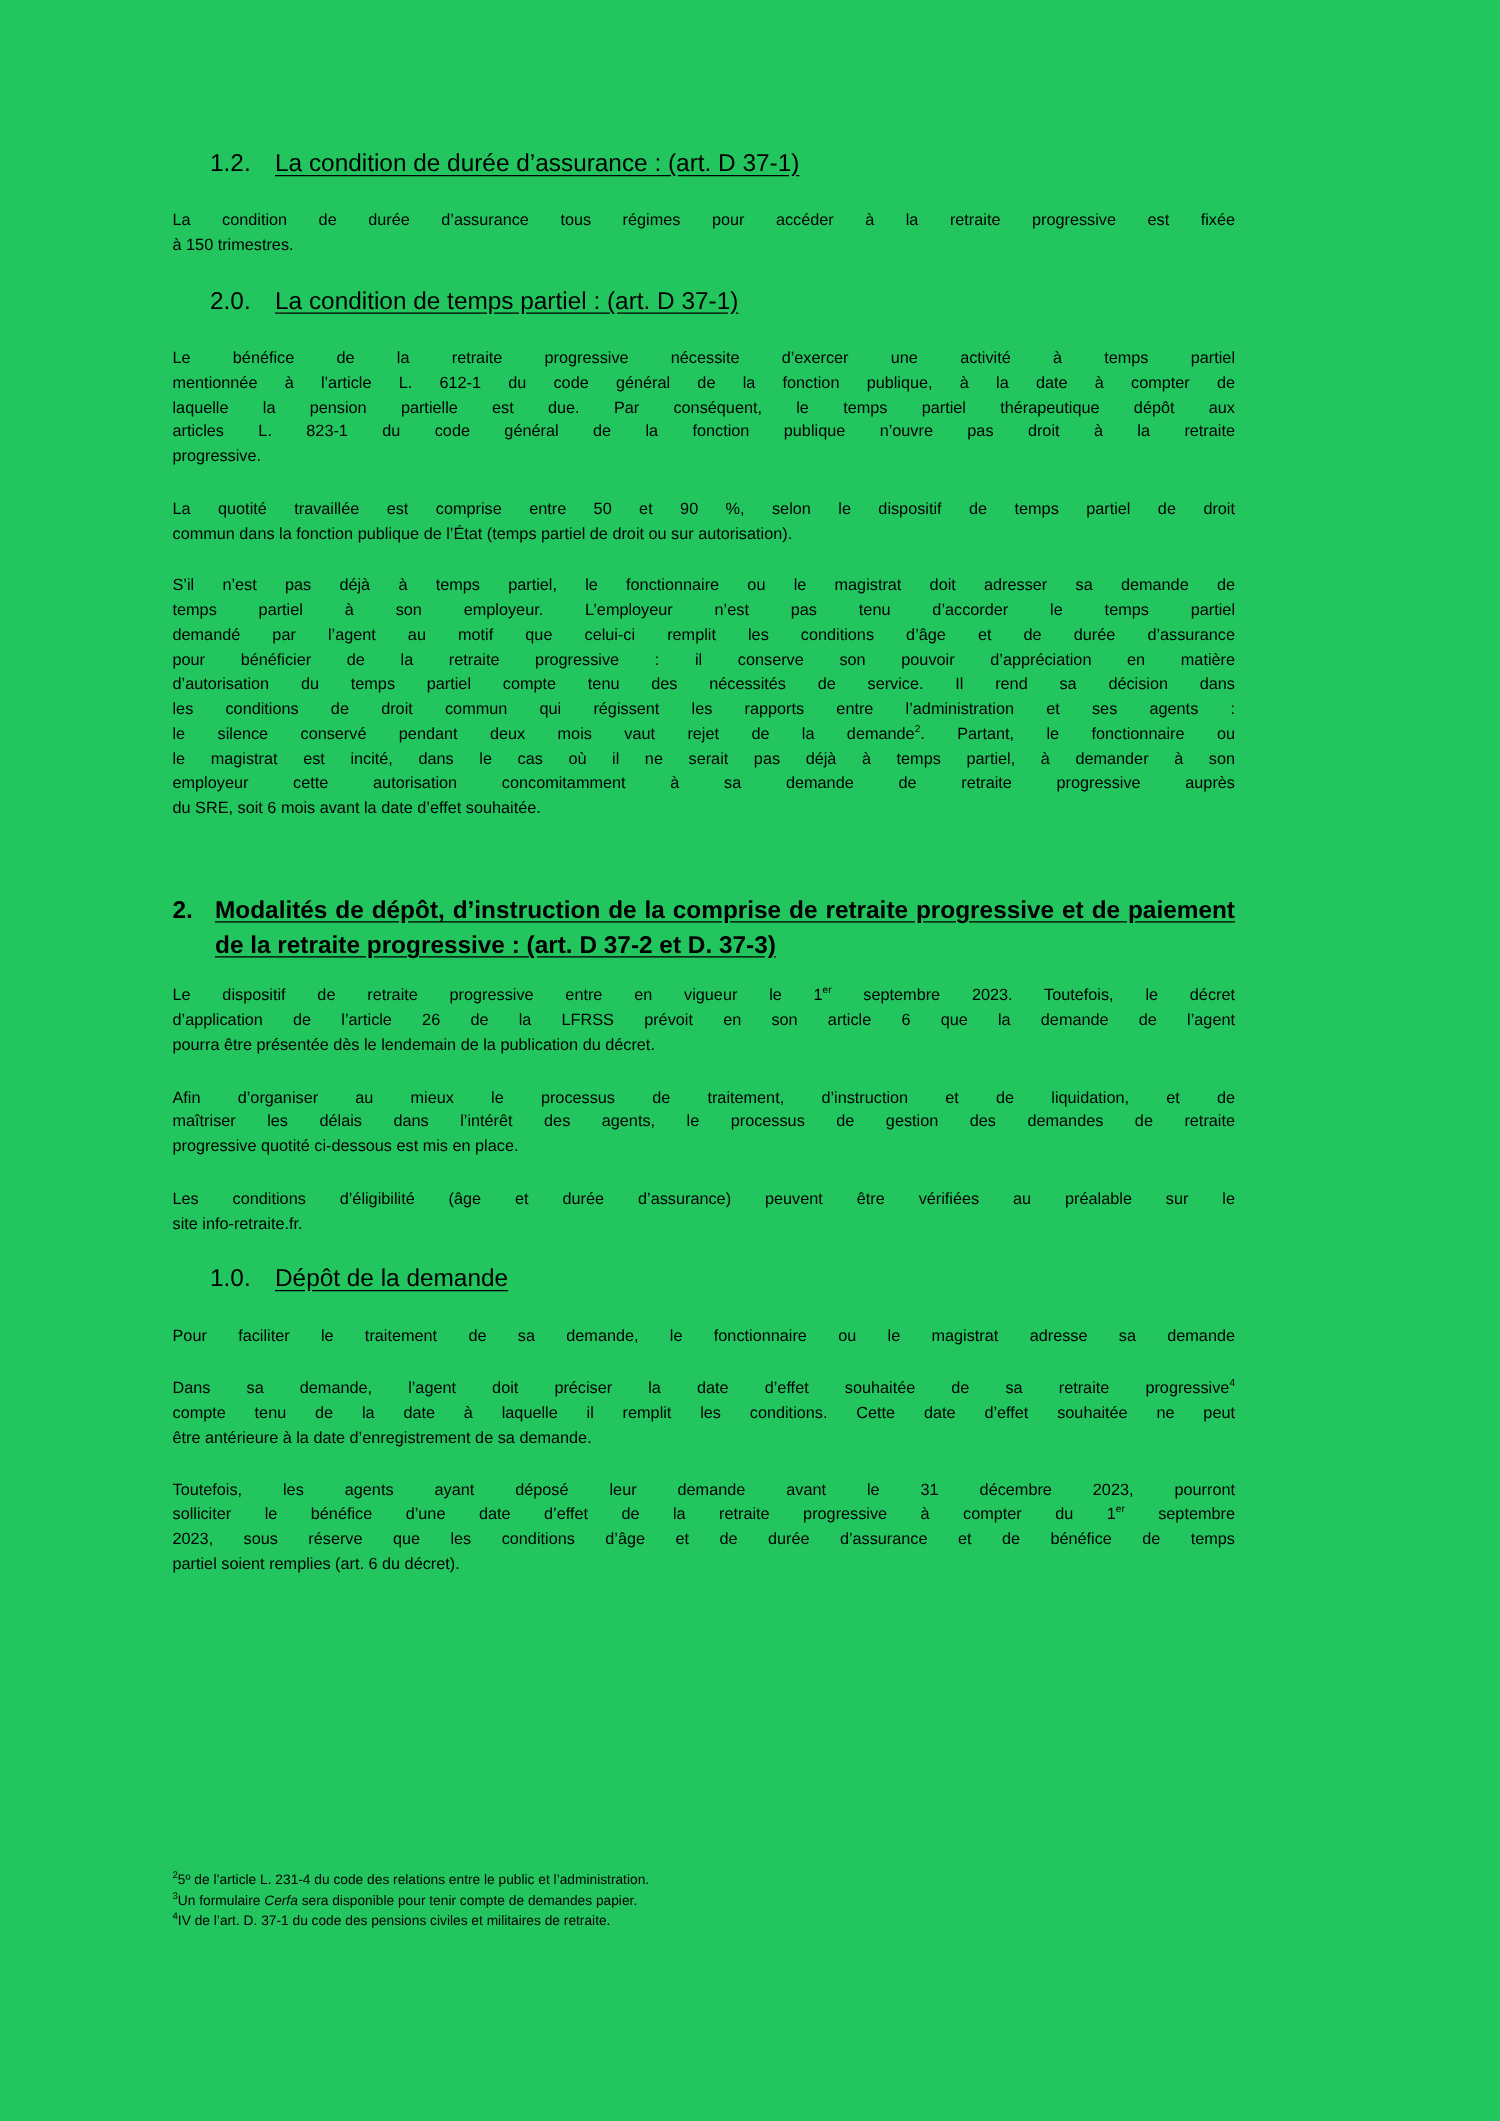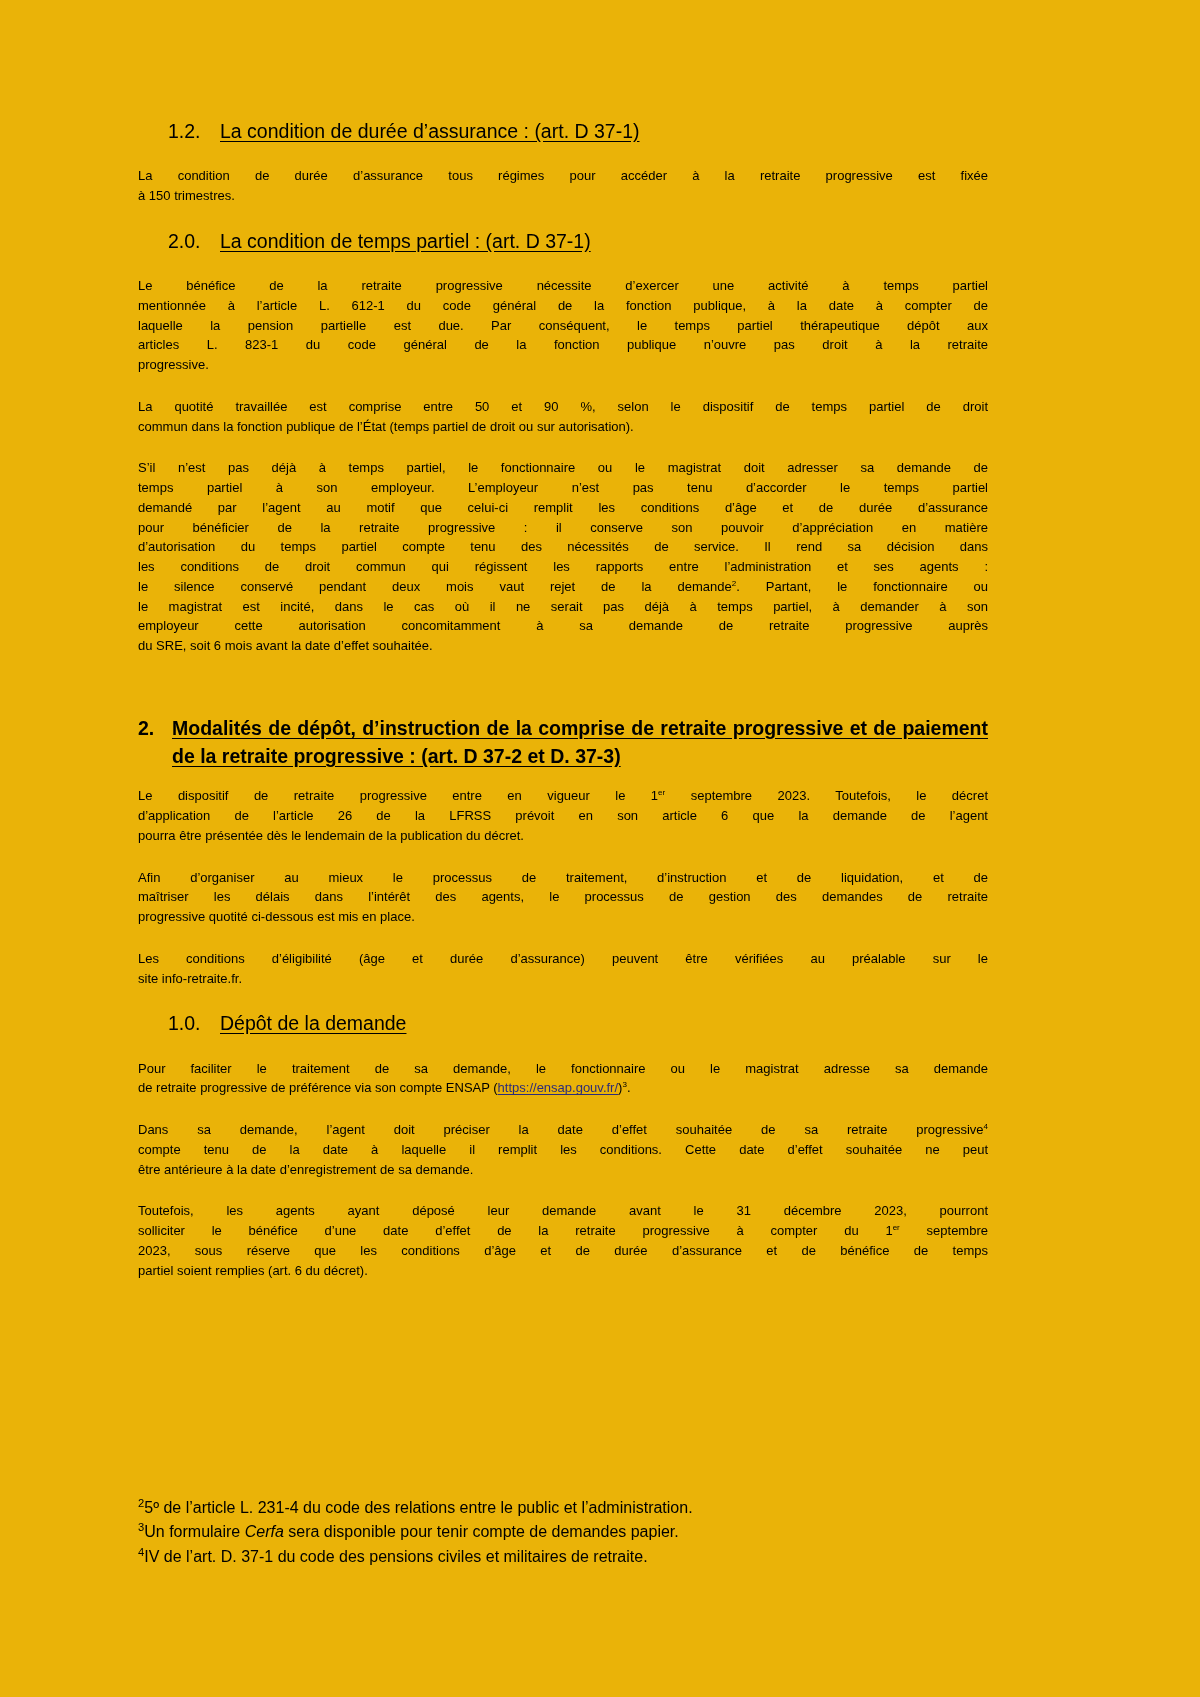--- a/index.html
+++ b/index.html
@@ -10,21 +10,21 @@
   }
   body {
     font-family: "Liberation Sans", sans-serif;
     color: #000000;
   }
   .page {
     position: relative;
     width: 1200px;
     height: 1697px;
     margin: 0 auto;
-    background: #eab308;
+    background: #22c55e;
     box-sizing: border-box;
     overflow: hidden;
   }
   .content {
     position: absolute;
     left: 138px;
     top: 118px;
     width: 850px;
   }
 
@@ -106,21 +106,21 @@
     text-decoration: underline;
     text-underline-offset: 2px;
   }
 
   
   .footnotes {
     position: absolute;
     left: 138px;
     top: 1496px;
     width: 860px;
-    font-size: 16px;
+    font-size: 11px;
     line-height: 1.52;
   }
   .footnotes .fn {
     margin: 0;
     padding: 0;
     white-space: nowrap;
   }
   .footnotes .fn sup {
     font-size: 0.7em;
   }
@@ -223,21 +223,20 @@
 
     <div class="h2-sub">
       <span class="num">1.0.</span>
       <span class="txt">Dépôt de la demande</span>
     </div>
 
     <div class="sp-m"></div>
 
     <p class="body">
       <span class="ln">Pour faciliter le traitement de sa demande, le fonctionnaire ou le magistrat adresse sa demande</span>
-      <span class="ln last"><span>de retraite progressive de préférence via son compte ENSAP (</span><a class="link" href="#">https://ensap.gouv.fr/</a><span>)</span><sup>3</sup><span>.</span></span>
     </p>
 
     <div class="sp-m"></div>
 
     <p class="body">
       <span class="ln"><span>Dans sa demande, l’agent doit préciser la date d’effet souhaitée de sa retraite progressive</span><sup>4</sup></span>
       <span class="ln">compte tenu de la date à laquelle il remplit les conditions. Cette date d’effet souhaitée ne peut</span>
       <span class="ln last">être antérieure à la date d’enregistrement de sa demande.</span>
     </p>
 

